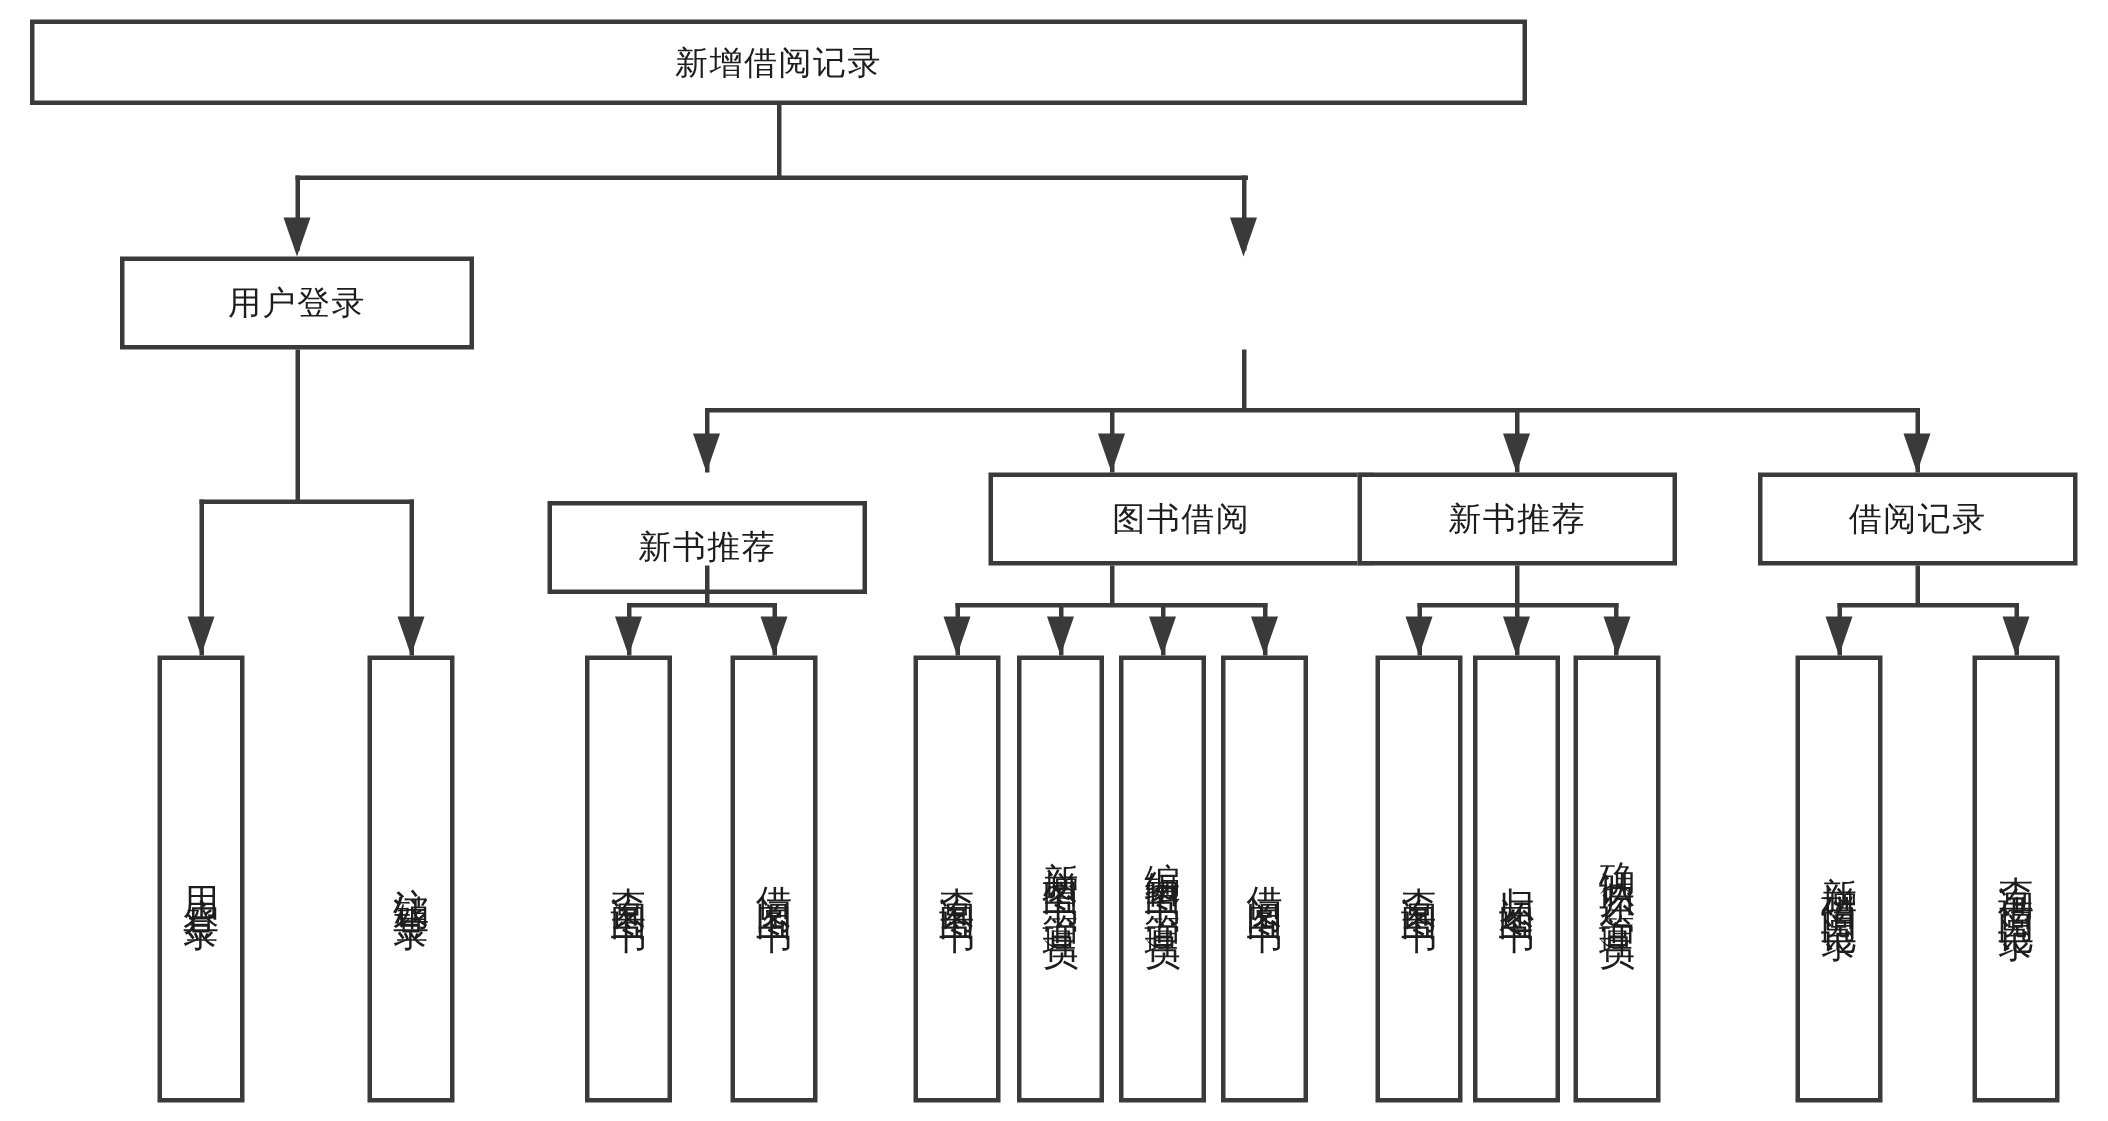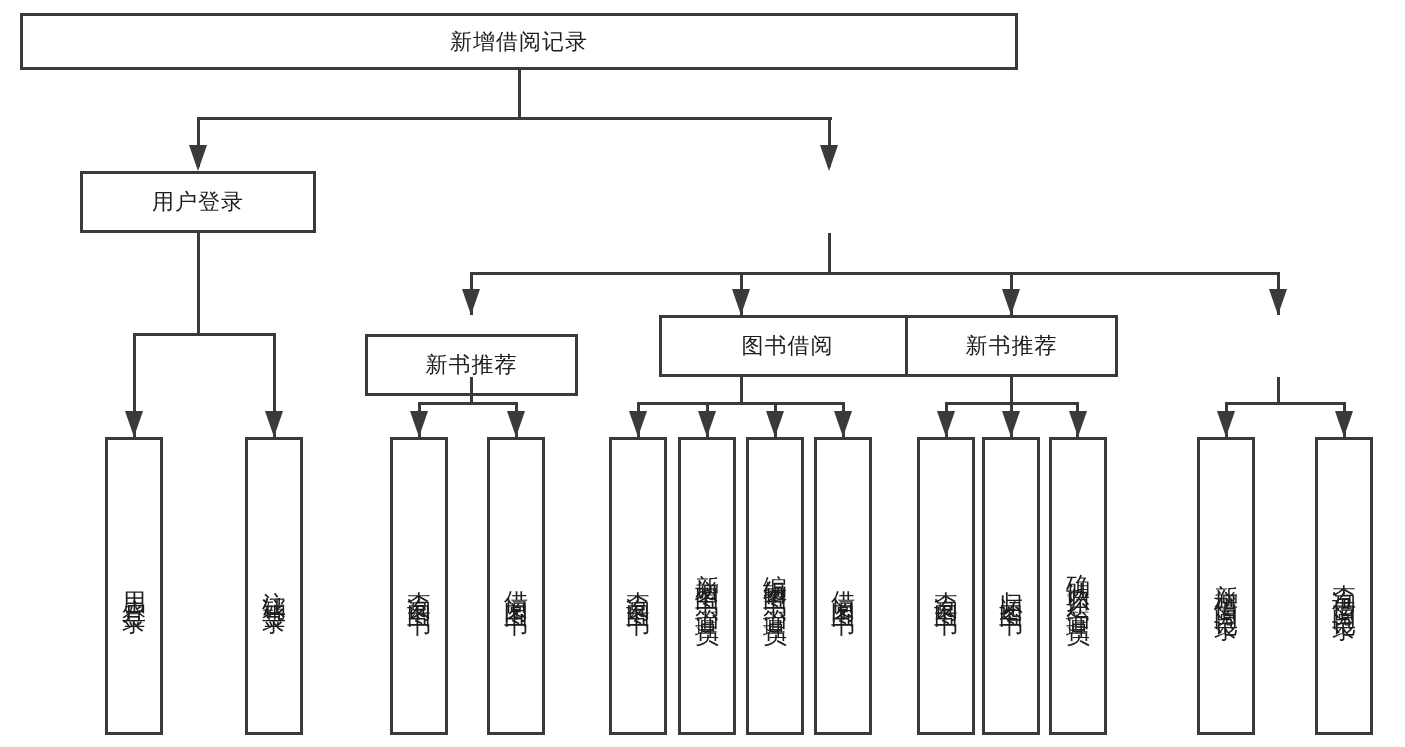--- a/index.html
+++ b/index.html
@@ -138,20 +138,23 @@
 
   <div class="hbox" id="n-newbook">
     <span>新书推荐</span>
   </div>
   <div class="hbox" id="n-borrow">
     <span>图书借阅</span>
   </div>
   <div class="hbox" id="n-current">
     <span>新书推荐</span>
   </div>
+  <div class="hbox" id="n-record">
+    <span>借阅记录</span>
+  </div>
 
   <div class="vbox" id="lf-login">
     <span class="vtext">用户登录</span>
   </div>
   <div class="vbox" id="lf-logout">
     <span class="vtext">注销登录</span>
   </div>
 
   <div class="vbox" id="lf-nbq">
     <span class="vtext">查询图书</span>

